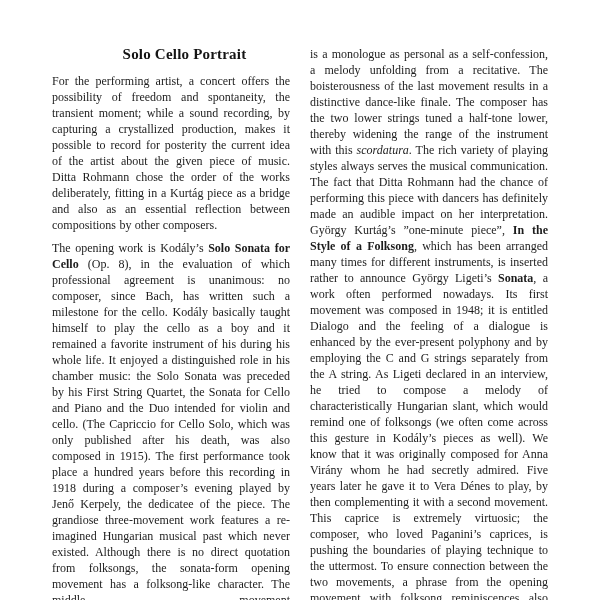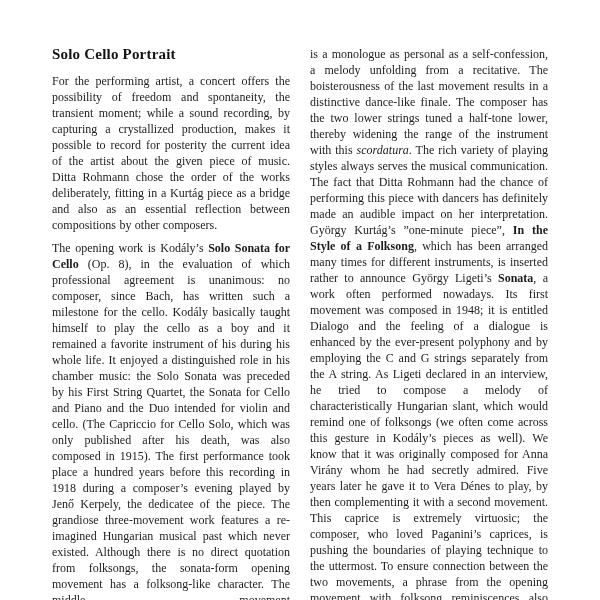--- a/index.html
+++ b/index.html
@@ -20,23 +20,24 @@
     color: #1c1c1c;
     overflow: hidden;
   }
   .col {
     width: 249px;
     flex: 0 0 249px;
   }
   .title {
     font-size: 15px;
     font-weight: 700;
-    margin: 0 0 10px 0;
+    margin: 0 0 10px 16px;
     letter-spacing: 0.2px;
     color: #141414;
+    text-align: center;
   }
   .para {
     margin: 0 11px 7px 0;
     font-size: 12px;
     line-height: 16px;
     text-align: justify;
     word-spacing: 0.4px;
   }
   .para.cont {
     text-align-last: justify;

